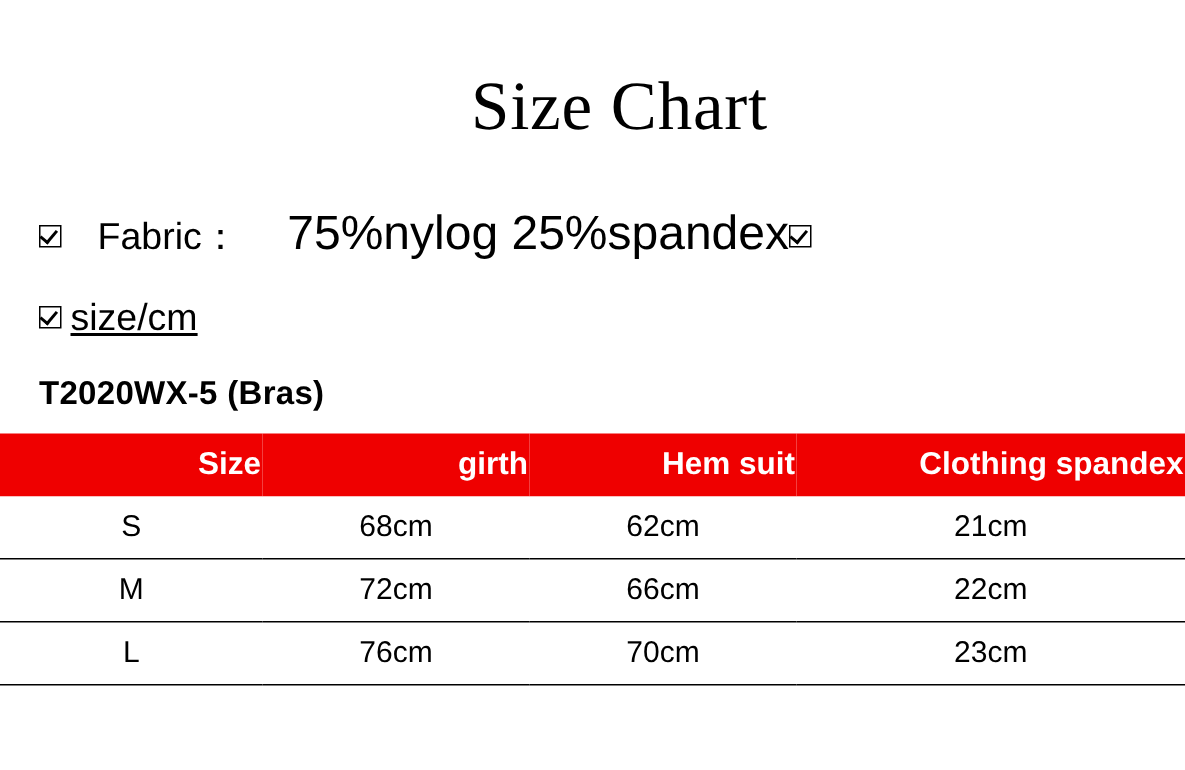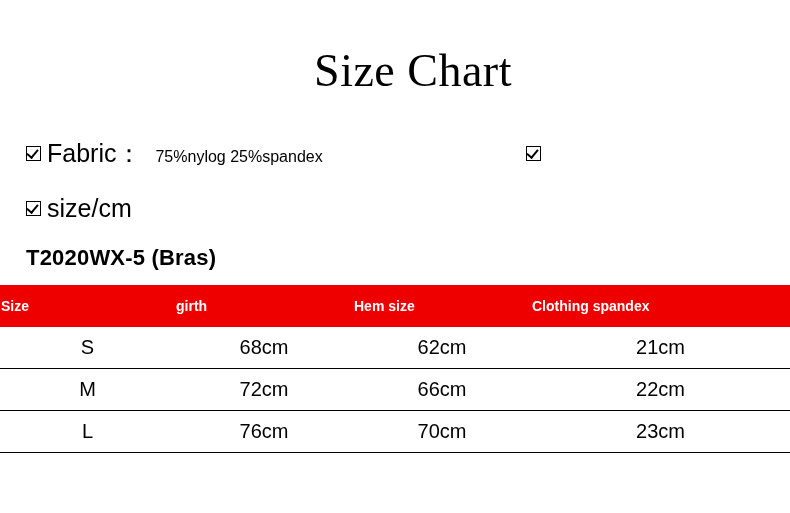--- a/index.html
+++ b/index.html
@@ -39,20 +39,21 @@
     margin-top: 40px;
     padding: 0 26px;
   }
   .info-block {
     display: flex;
     align-items: baseline;
   }
   .info-block.left {
     flex: 0 0 auto;
     width: 500px;
+    justify-content: space-between;
   }
   .info-block.right {
     flex: 0 0 auto;
   }
   .check {
     display: inline-block;
     width: 13px;
     height: 13px;
     border: 1px solid #000;
     position: relative;
@@ -70,51 +71,52 @@
     border: solid #000;
     border-width: 0 2px 2px 0;
     transform: rotate(40deg);
   }
   .label {
     font-size: 25px;
     font-weight: 400;
     white-space: nowrap;
   }
   .value {
-    font-size: 16px;
+    font-size: 32px;
     font-weight: 400;
     margin-left: 14px;
     white-space: nowrap;
   }
   .info-row2 {
     display: flex;
     align-items: baseline;
     margin-top: 24px;
     padding: 0 26px;
+    text-decoration: underline;
   }
   .model {
     font-size: 22px;
     font-weight: bold;
     padding: 0 26px;
     margin-top: 22px;
     letter-spacing: 0.2px;
   }
   table.size-table {
     width: 790px;
     border-collapse: collapse;
     margin-top: 14px;
     table-layout: fixed;
   }
   table.size-table thead th {
     background: #ef0000;
     color: #ffffff;
-    font-size: 14px;
+    font-size: 21px;
     font-weight: bold;
     height: 40px;
-    text-align: left;
+    text-align: right;
     border: none;
   }
   table.size-table tbody td {
     font-size: 20px;
     text-align: center;
     height: 39px;
     border-bottom: 1px solid #000000;
     background: #ffffff;
     color: #000;
   }
@@ -157,21 +159,21 @@
     <colgroup>
       <col class="col-0">
       <col class="col-1">
       <col class="col-2">
       <col class="col-3">
     </colgroup>
     <thead>
       <tr>
         <th>Size</th>
         <th>girth</th>
-        <th>Hem size</th>
+        <th>Hem suit</th>
         <th>Clothing spandex</th>
       </tr>
     </thead>
     <tbody>
       <tr>
         <td>S</td>
         <td>68cm</td>
         <td>62cm</td>
         <td>21cm</td>
       </tr>

